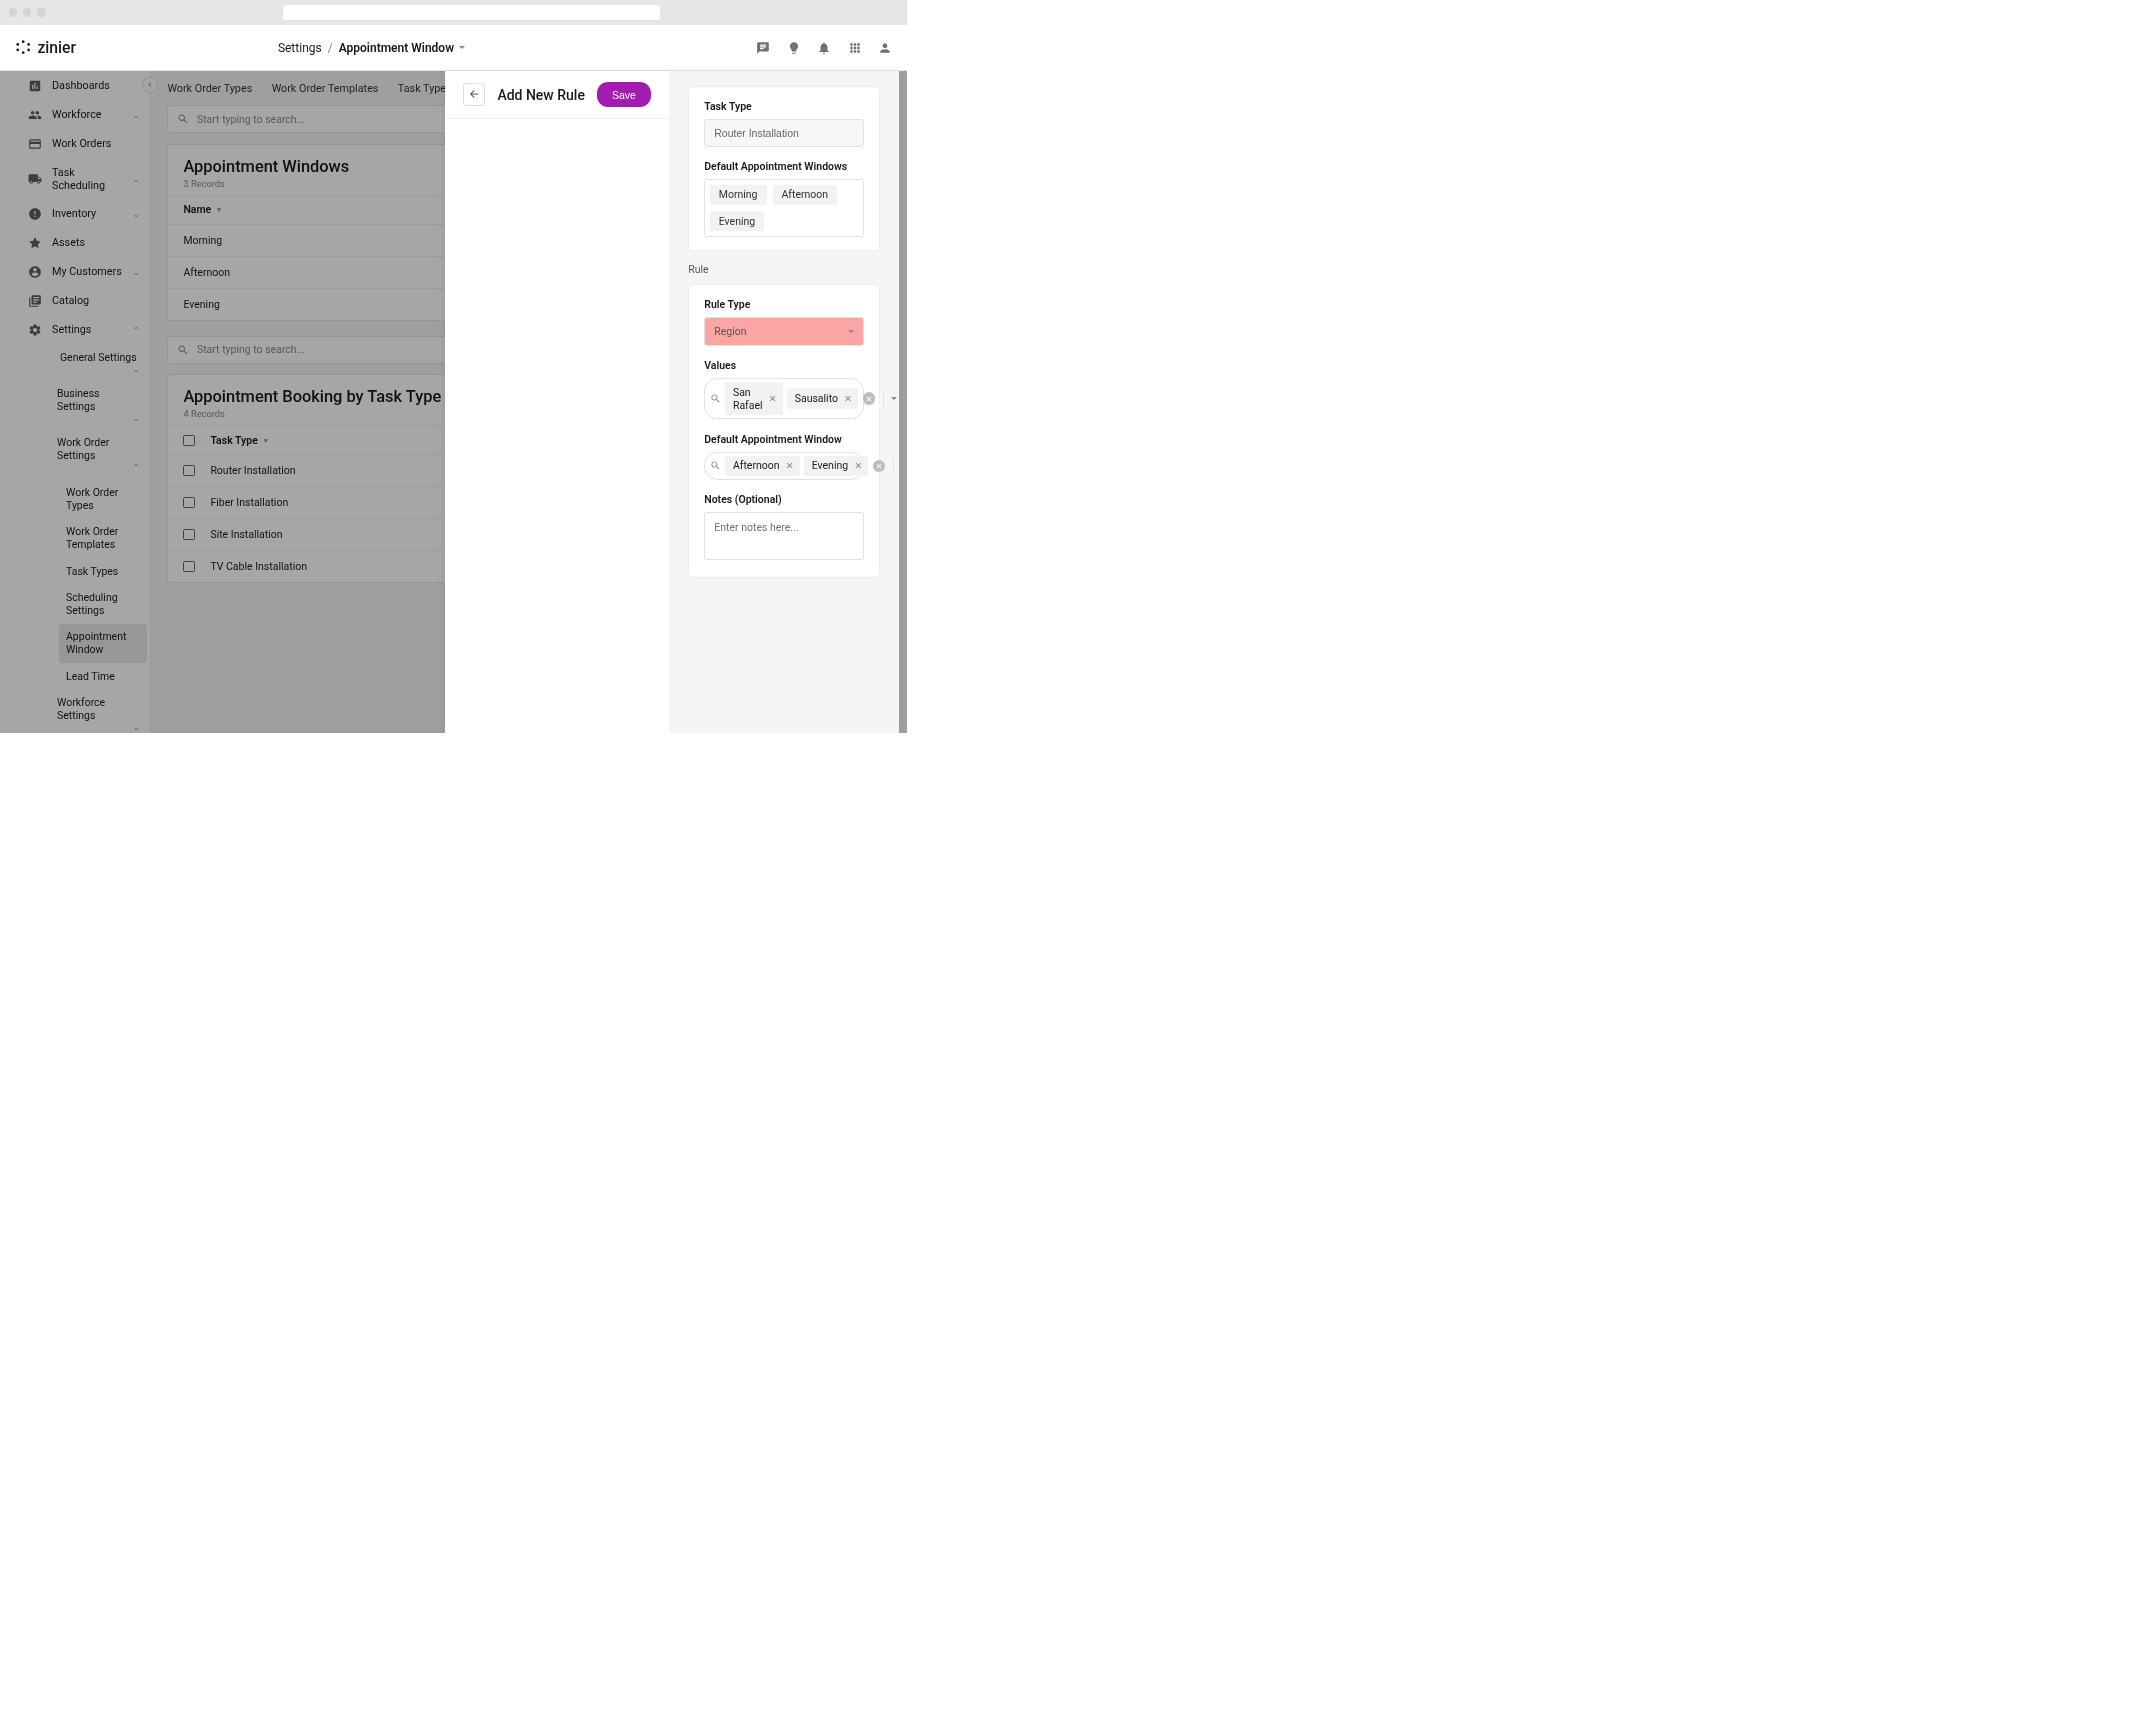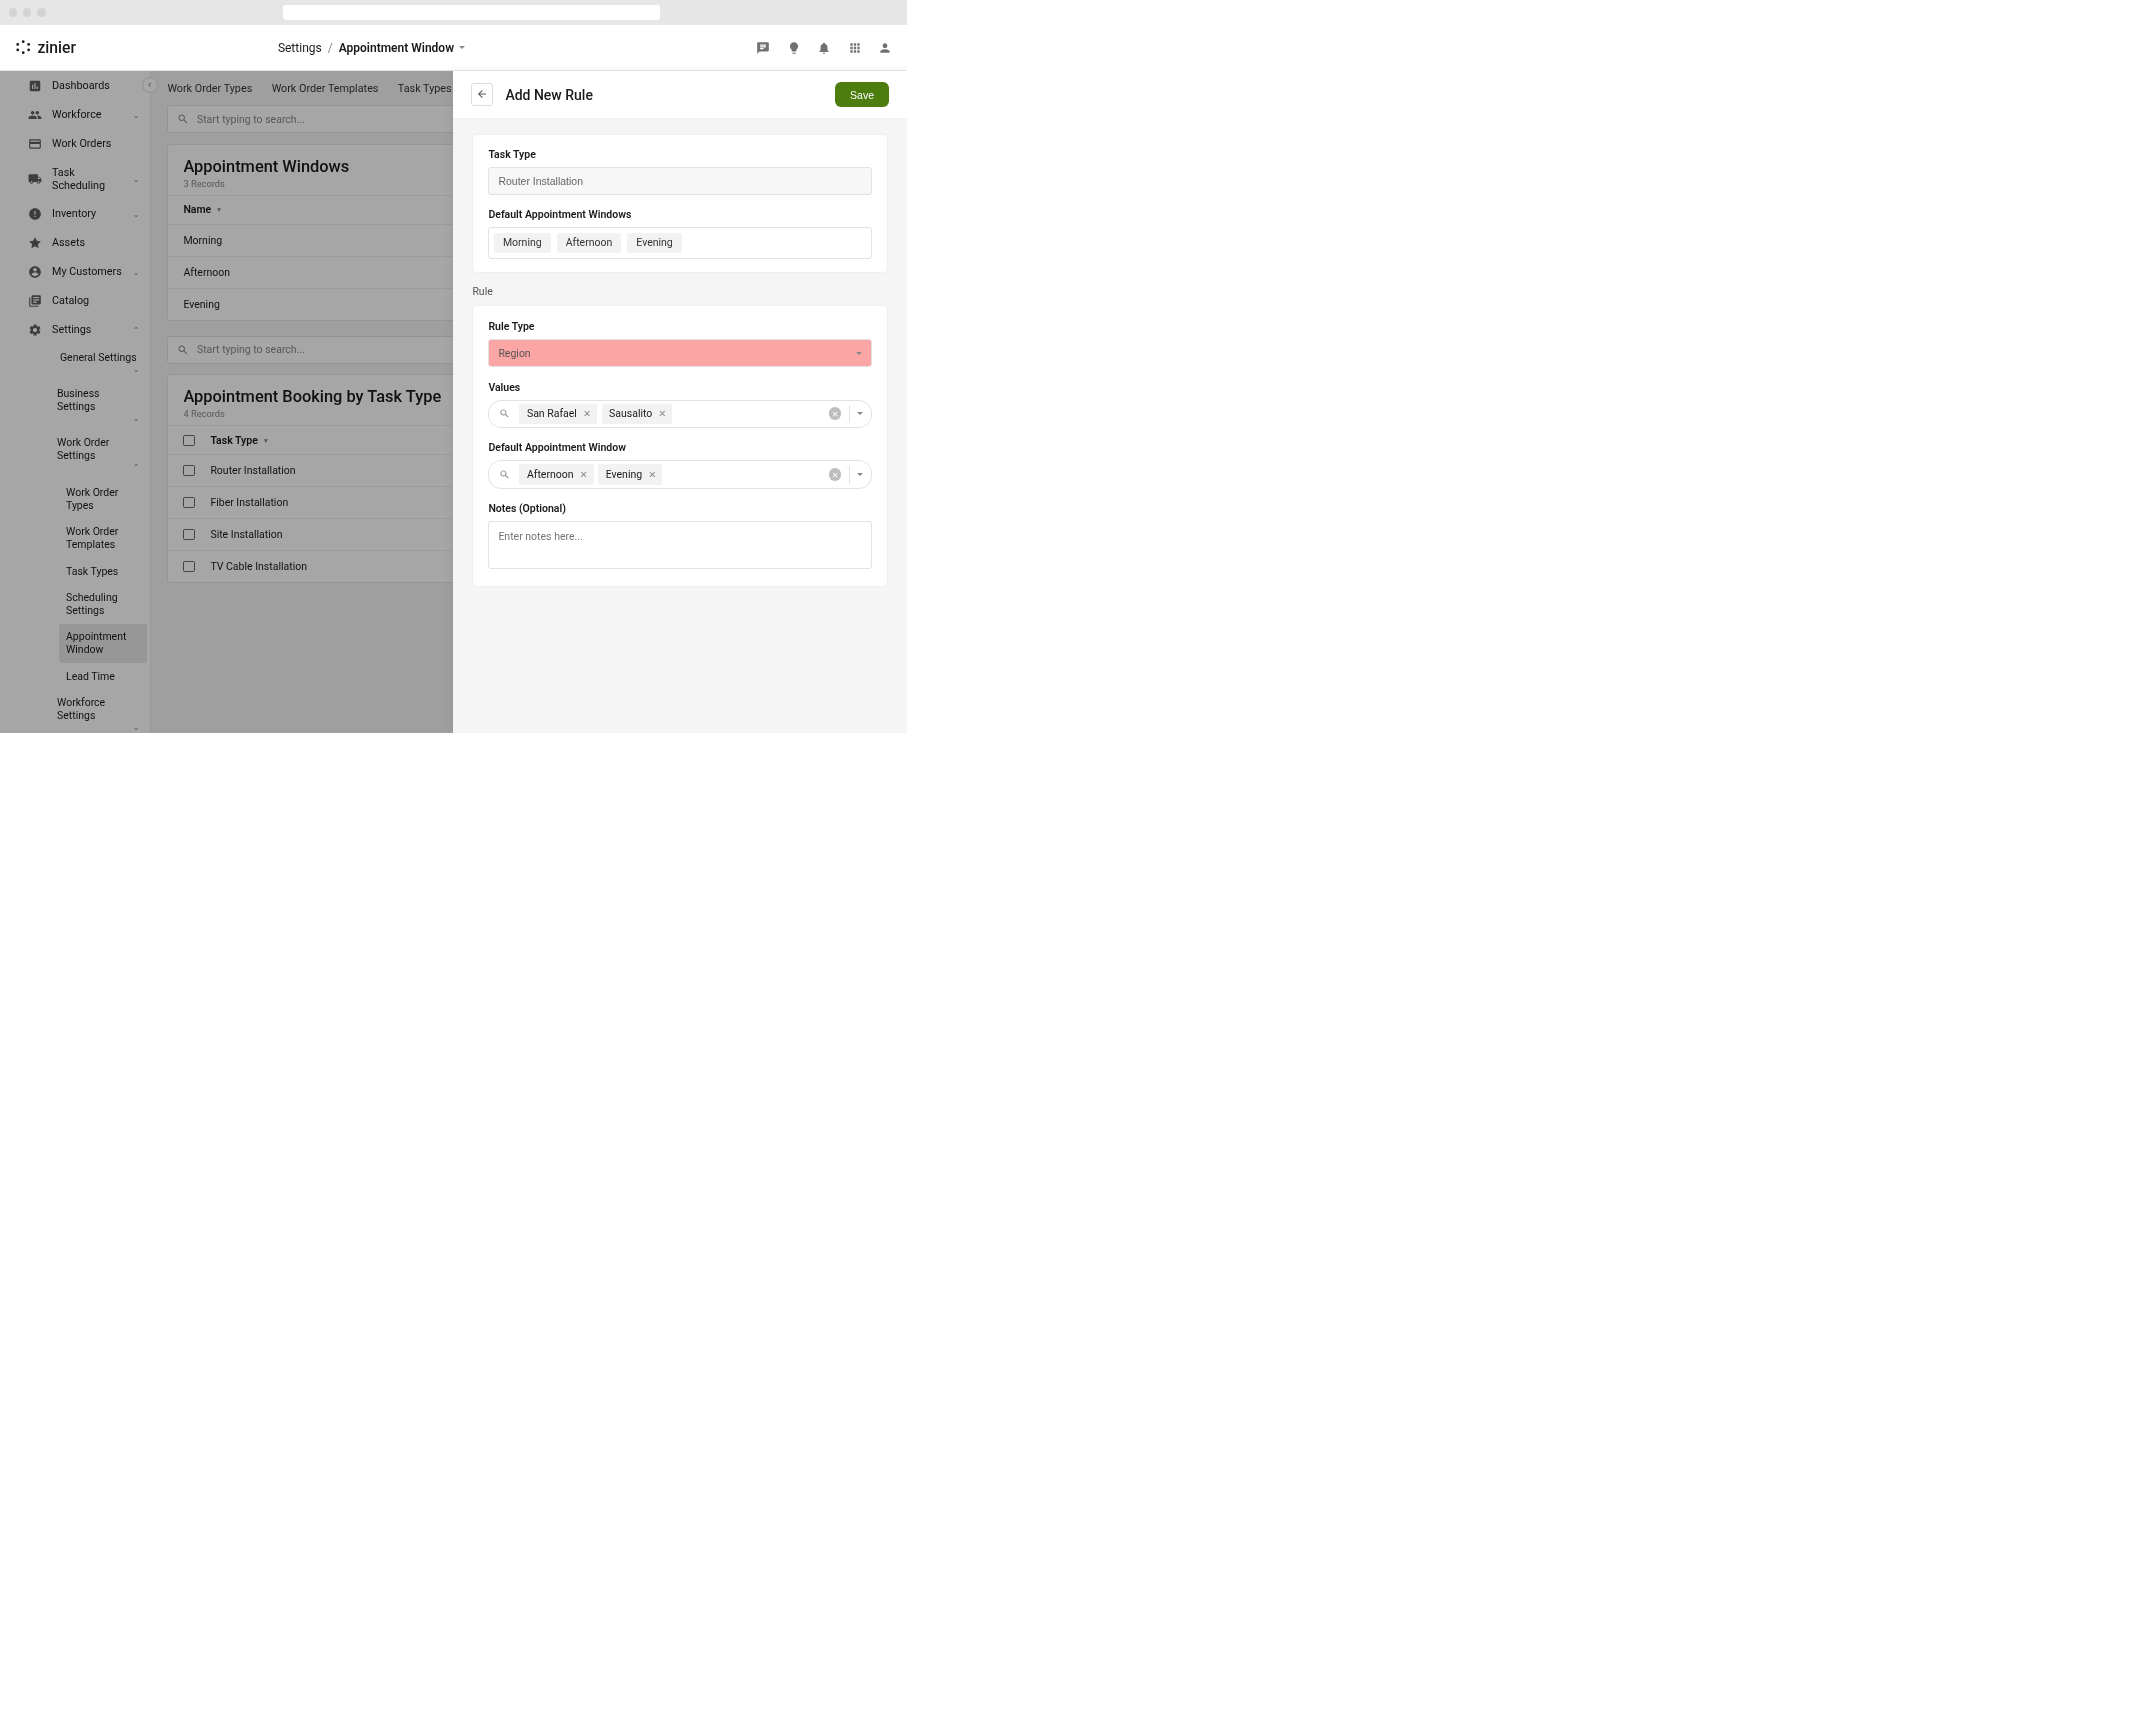--- a/index.html
+++ b/index.html
@@ -51,25 +51,25 @@
 .card-sub { font-size: 9.3px; color: #888; margin-top: 2.2px; }
 .table-head { display: flex; padding: 7.5px 15px; border-top: 0.7px solid #eee; font-weight: 600; font-size: 10.5px; align-items: center; }
 .table-row { display: flex; padding: 9px 15px; border-top: 0.7px solid #eee; font-size: 10.5px; align-items: center; }
 .col-check { width: 27px; }
 .col-1 { flex: 1; }
 .col-2 { width: 105px; }
 .sort-caret { margin-left: 4.5px; font-size: 6.7px; color: #888; vertical-align: middle; }
 .checkbox-sq { width: 11.2px; height: 11.2px; border: 1.5px solid #666; border-radius: 1.5px; }
 
 
-.panel { position: absolute; right: 0; top: 0; bottom: 0; width: 454px; background: #fff; z-index: 10; box-shadow: -1.5px 0 9px rgba(0,0,0,0.08); display: flex; flex-direction: column; }
+.panel { position: absolute; right: 8px; top: 0; bottom: 0; width: 454px; background: #fff; z-index: 10; box-shadow: -1.5px 0 9px rgba(0,0,0,0.08); display: flex; flex-direction: row; }
 .panel-head { height: 48px; border-bottom: 0.7px solid #eee; display: flex; align-items: center; padding: 0 18px; gap: 12px; }
 .back-btn { width: 22.4px; height: 22.4px; border: 0.7px solid #ddd; border-radius: 3px; display: flex; align-items: center; justify-content: center; cursor: pointer; }
 .panel-title { font-size: 14px; font-weight: 500; flex: 1; }
-.save-btn { background: #4d7c0f; color: #fff; border: none; padding: 6.7px 15px; border-radius: 6px; font-size: 10.5px; cursor: pointer; }
+.save-btn { background: #a21caf; color: #fff; border: none; padding: 6.7px 15px; border-radius: 11px; font-size: 10.5px; cursor: pointer; }
 .panel-body { flex: 1; overflow-y: auto; background: #f5f5f5; padding: 15px 19.4px; }
 .panel-card { background: #fff; border: 0.7px solid #eee; border-radius: 4.5px; padding: 13.4px 15px; margin-bottom: 12px; }
 .field-label { font-size: 10.5px; font-weight: 600; margin-bottom: 6px; }
 .text-input { width: 100%; border: 0.7px solid #e2e2e2; background: #f7f7f7; border-radius: 3px; padding: 6.7px 9px; font-size: 10.5px; color: #666; }
 .tag-row { display: flex; gap: 6px; flex-wrap: wrap; border: 0.7px solid #e2e2e2; border-radius: 3px; padding: 4.5px; }
 .tag { background: #f2f2f2; border-radius: 2.2px; padding: 3.7px 9px; font-size: 10.5px; color: #333; }
 .section-label { font-size: 10.5px; color: #555; margin: 3px 0 7.5px; }
 .select-input { width: 100%; border: 0.7px solid #e2e2e2; background: #fca5a5; border-radius: 3px; padding: 6.7px 9px; font-size: 10.5px; color: #555; display: flex; align-items: center; justify-content: space-between; }
 .multi-select { display: flex; align-items: center; border: 0.7px solid #e2e2e2; border-radius: 13px; padding: 3px 4.5px; gap: 4.5px; }
 .multi-select .search-ic { width: 21px; display:flex; justify-content:center;}

